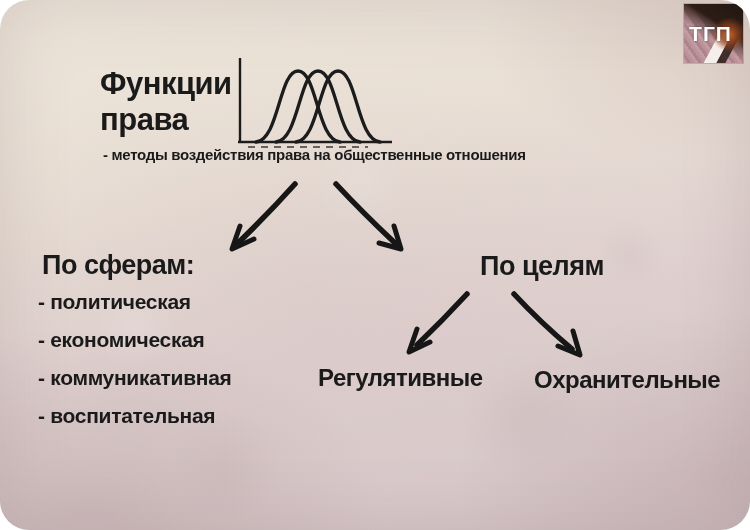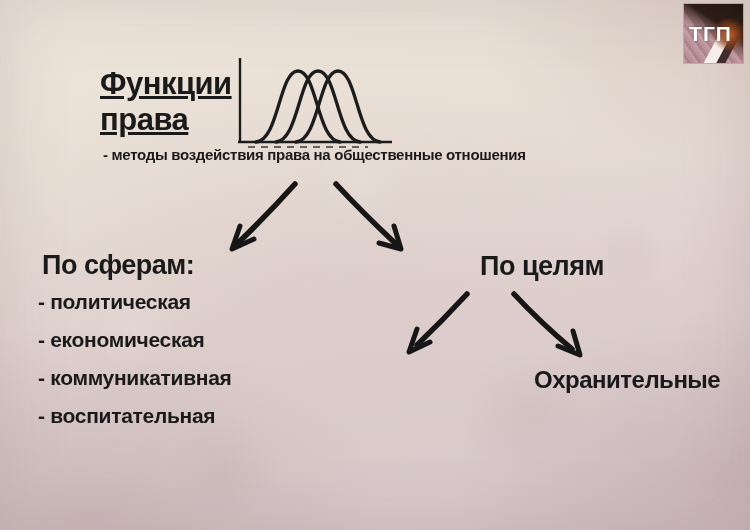--- a/index.html
+++ b/index.html
@@ -11,20 +11,21 @@
     height: 530px;
     overflow: hidden;
     color: #1a1a1a;
     background:
       radial-gradient(ellipse 420px 260px at 12% 96%, rgba(168,142,146,0.30), rgba(168,142,146,0) 70%),
       radial-gradient(ellipse 380px 240px at 96% 90%, rgba(165,138,144,0.28), rgba(165,138,144,0) 70%),
       radial-gradient(ellipse 300px 180px at 92% 6%, rgba(178,152,150,0.22), rgba(178,152,150,0) 70%),
       radial-gradient(ellipse 500px 300px at 40% 55%, rgba(205,185,185,0.25), rgba(205,185,185,0) 75%),
       linear-gradient(168deg, #ede5da 0%, #e9dfd5 30%, #decfce 62%, #d5c5c8 100%);
     box-shadow: inset 0 0 70px rgba(110,85,90,0.18);
+    border-radius: 29px;
   }
 
   
   .texture {
     position: absolute; inset: 0; pointer-events: none;
     background:
       radial-gradient(circle 60px at 18% 62%, rgba(255,255,255,0.12), transparent 70%),
       radial-gradient(circle 90px at 70% 78%, rgba(120,95,100,0.06), transparent 70%),
       radial-gradient(circle 70px at 48% 34%, rgba(255,255,255,0.10), transparent 70%),
       radial-gradient(circle 50px at 84% 48%, rgba(120,95,100,0.05), transparent 70%),
@@ -47,21 +48,21 @@
     font-weight: 700;
     font-size: 21px;
     letter-spacing: 1px;
     margin-right: 6px;
     text-shadow: 0 0 2px rgba(0,0,0,0.55);
   }
 
   .title {
     position: absolute; left: 100px; top: 66px;
     font-size: 31px; font-weight: 700;
-    line-height: 36px; letter-spacing: -0.5px; text-decoration: underline;
+    line-height: 36px; letter-spacing: -0.5px;
   }
 
   .curves { position: absolute; left: 236px; top: 56px; }
 
   .subtitle {
     position: absolute; left: 103px; top: 146px;
     width: 630px;
     font-size: 15px; font-weight: 700;
     letter-spacing: -0.3px;
     white-space: nowrap;
@@ -141,14 +142,15 @@
     <ul>
       <li>- политическая</li>
       <li>- економическая</li>
       <li>- коммуникативная</li>
       <li>- воспитательная</li>
     </ul>
   </div>
 
   <div class="heading goals-heading">По целям</div>
 
+  <div class="leaf leaf-regulative">Регулятивные</div>
   <div class="leaf leaf-protective">Охранительные</div>
 </div>
 
 </body></html>

